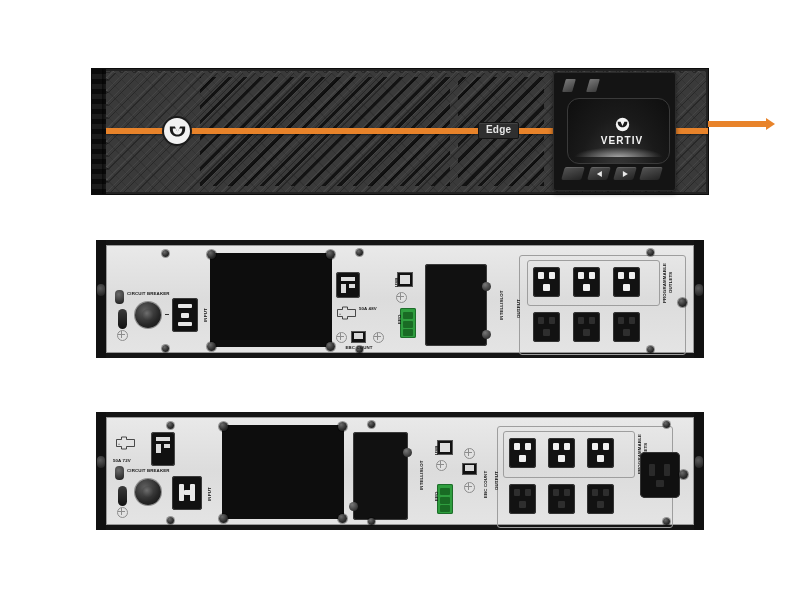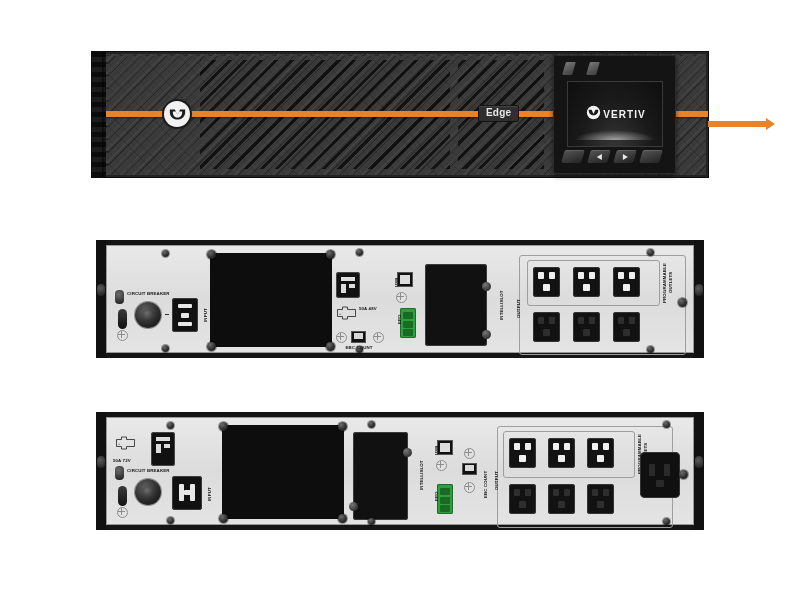--- a/index.html
+++ b/index.html
@@ -5,21 +5,21 @@
   html,body{margin:0;padding:0;}
   body{
     width:800px;height:600px;background:#ffffff;
     font-family:"Liberation Sans", sans-serif;
     overflow:hidden;position:relative;
   }
   .stage{position:absolute;left:0;top:0;width:800px;height:600px;}
 
   
   .front-unit{
-    position:absolute;left:92px;top:52px;width:616px;height:125px;
+    position:absolute;left:92px;top:69px;width:616px;height:125px;
     background:#191919;
     box-shadow:0 0 0 1px #0d0d0d;
   }
   .front-bezel{
     position:absolute;left:0;top:0;right:0;bottom:0;
     background:#232323;
   }
   
   .scallop{
     position:absolute;left:0;top:0;width:14px;height:100%;
@@ -99,23 +99,24 @@
   .led{
     position:absolute;width:10px;height:13px;
     background:linear-gradient(150deg,#9a9a9a,#4a4a4a);
     transform:skewX(-16deg);border-radius:1px;opacity:.75;
   }
   .led.l1{left:2px;top:1px;}
   .led.l2{left:26px;top:1px;}
   .lcd-screen{
     position:absolute;left:14px;top:26px;width:94px;height:64px;
     background:radial-gradient(ellipse at 50% 120%, #3b3b3b 0%, #1a1a1a 55%, #0e0e0e 100%);
-    border:1px solid #3a3a3a;border-radius:0;
-    display:flex;flex-direction:row;align-items:center;justify-content:center;
+    border:1px solid #3a3a3a;border-radius:12px;
+    display:flex;flex-direction:column;align-items:center;justify-content:center;
     overflow:hidden;
+    padding-left:7px;
   }
   .lcd-screen:after{
     content:"";position:absolute;left:6%;bottom:6px;width:88%;height:10px;
     background:radial-gradient(ellipse at 50% 100%, rgba(255,255,255,.55), rgba(255,255,255,0) 70%);
   }
   .lcd-logo{width:19px;height:15px;margin-bottom:3px;}
   .lcd-word{
     color:#f4f4f4;font-size:10px;font-weight:bold;letter-spacing:1.1px;
   }
   .lcd-btns{position:absolute;left:10px;bottom:8px;width:104px;height:16px;}

